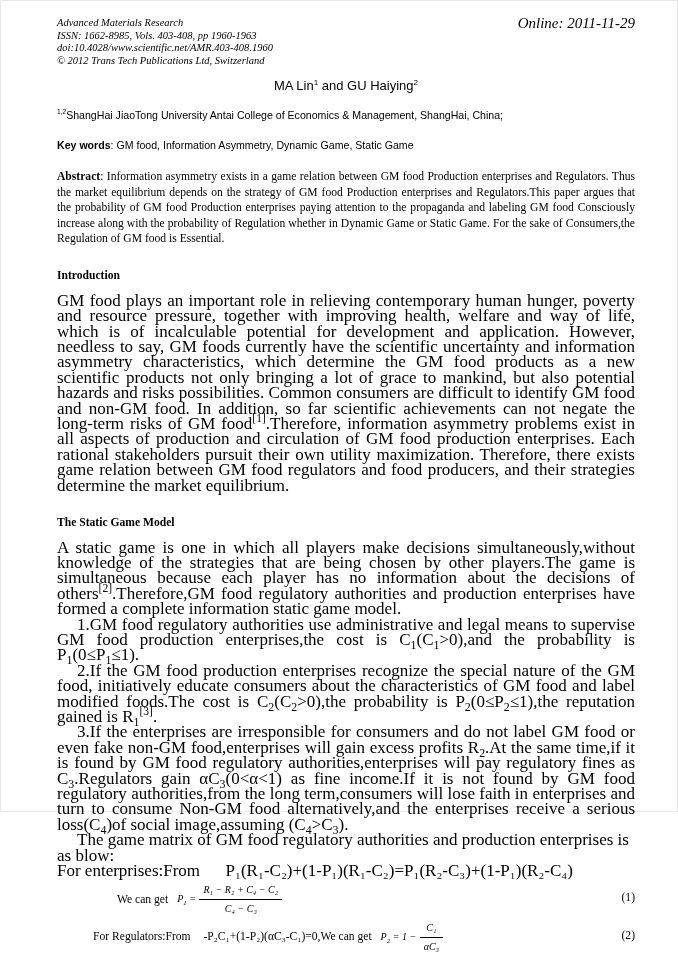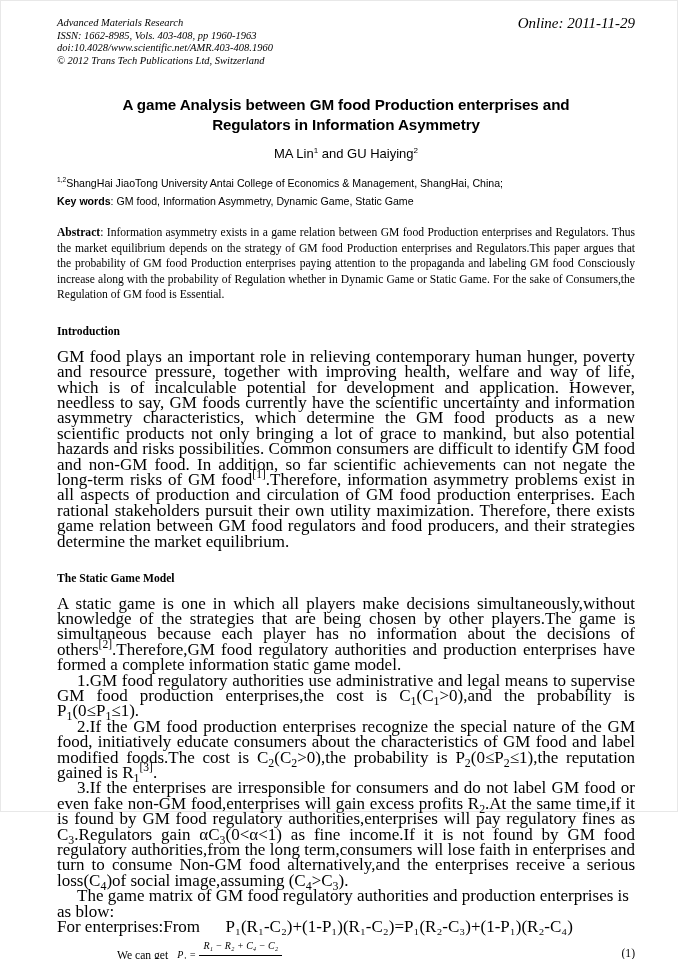--- a/index.html
+++ b/index.html
@@ -66,21 +66,21 @@
   .authors sup, .affil sup, .kw sup { font-size: 0.62em; vertical-align: super; line-height: 0; }
 
   .affil {
     margin-top: 13px;
     font-family: "Liberation Sans", "DejaVu Sans", sans-serif;
     font-size: 10.6px;
     line-height: 14px;
     text-align: left;
   }
   .kw {
-    margin-top: 4px;
+    margin-top: 16px;
     font-family: "Liberation Sans", "DejaVu Sans", sans-serif;
     font-size: 10.6px;
     line-height: 14px;
   }
   .kw b { font-weight: bold; }
 
   
   .abstract {
     margin-top: 17px;
     font-size: 11.6px;
@@ -165,24 +165,20 @@
   <div class="content">
 
     <div class="masthead">
       <div class="line">Advanced Materials Research</div>
       <div class="line">ISSN: 1662-8985, Vols. 403-408, pp 1960-1963</div>
       <div class="line">doi:10.4028/www.scientific.net/AMR.403-408.1960</div>
       <div class="line">© 2012 Trans Tech Publications Ltd, Switzerland</div>
       <div class="online">Online: 2011-11-29</div>
     </div>
 
-    <div class="title">
-      <span>A game Analysis between GM food Production enterprises and</span><br>
-      <span>Regulators in Information Asymmetry</span>
-    </div>
 
     <div class="authors">
       <span>MA Lin</span><sup>1</sup><span> and </span><span>GU Haiying</span><sup>2</sup>
     </div>
 
     <div class="affil"><sup>1,2</sup><span>ShangHai JiaoTong University Antai College of Economics &amp; Management, ShangHai, China;</span></div>
 
     <div class="kw"><b>Key words</b><span>: </span><span>GM food, Information Asymmetry, Dynamic Game, Static Game</span></div>
 
     <div class="abstract"><b>Abstract</b><span>: </span><span>Information asymmetry exists in a game relation between GM food Production enterprises and Regulators. Thus the market equilibrium depends on the strategy of GM food Production enterprises and Regulators.This paper argues that the probability of GM food Production enterprises paying attention to the propaganda and labeling GM food Consciously increase along with the probability of Regulation whether in Dynamic Game or Static Game. For the sake of Consumers,the Regulation of GM food is Essential.</span></div>

